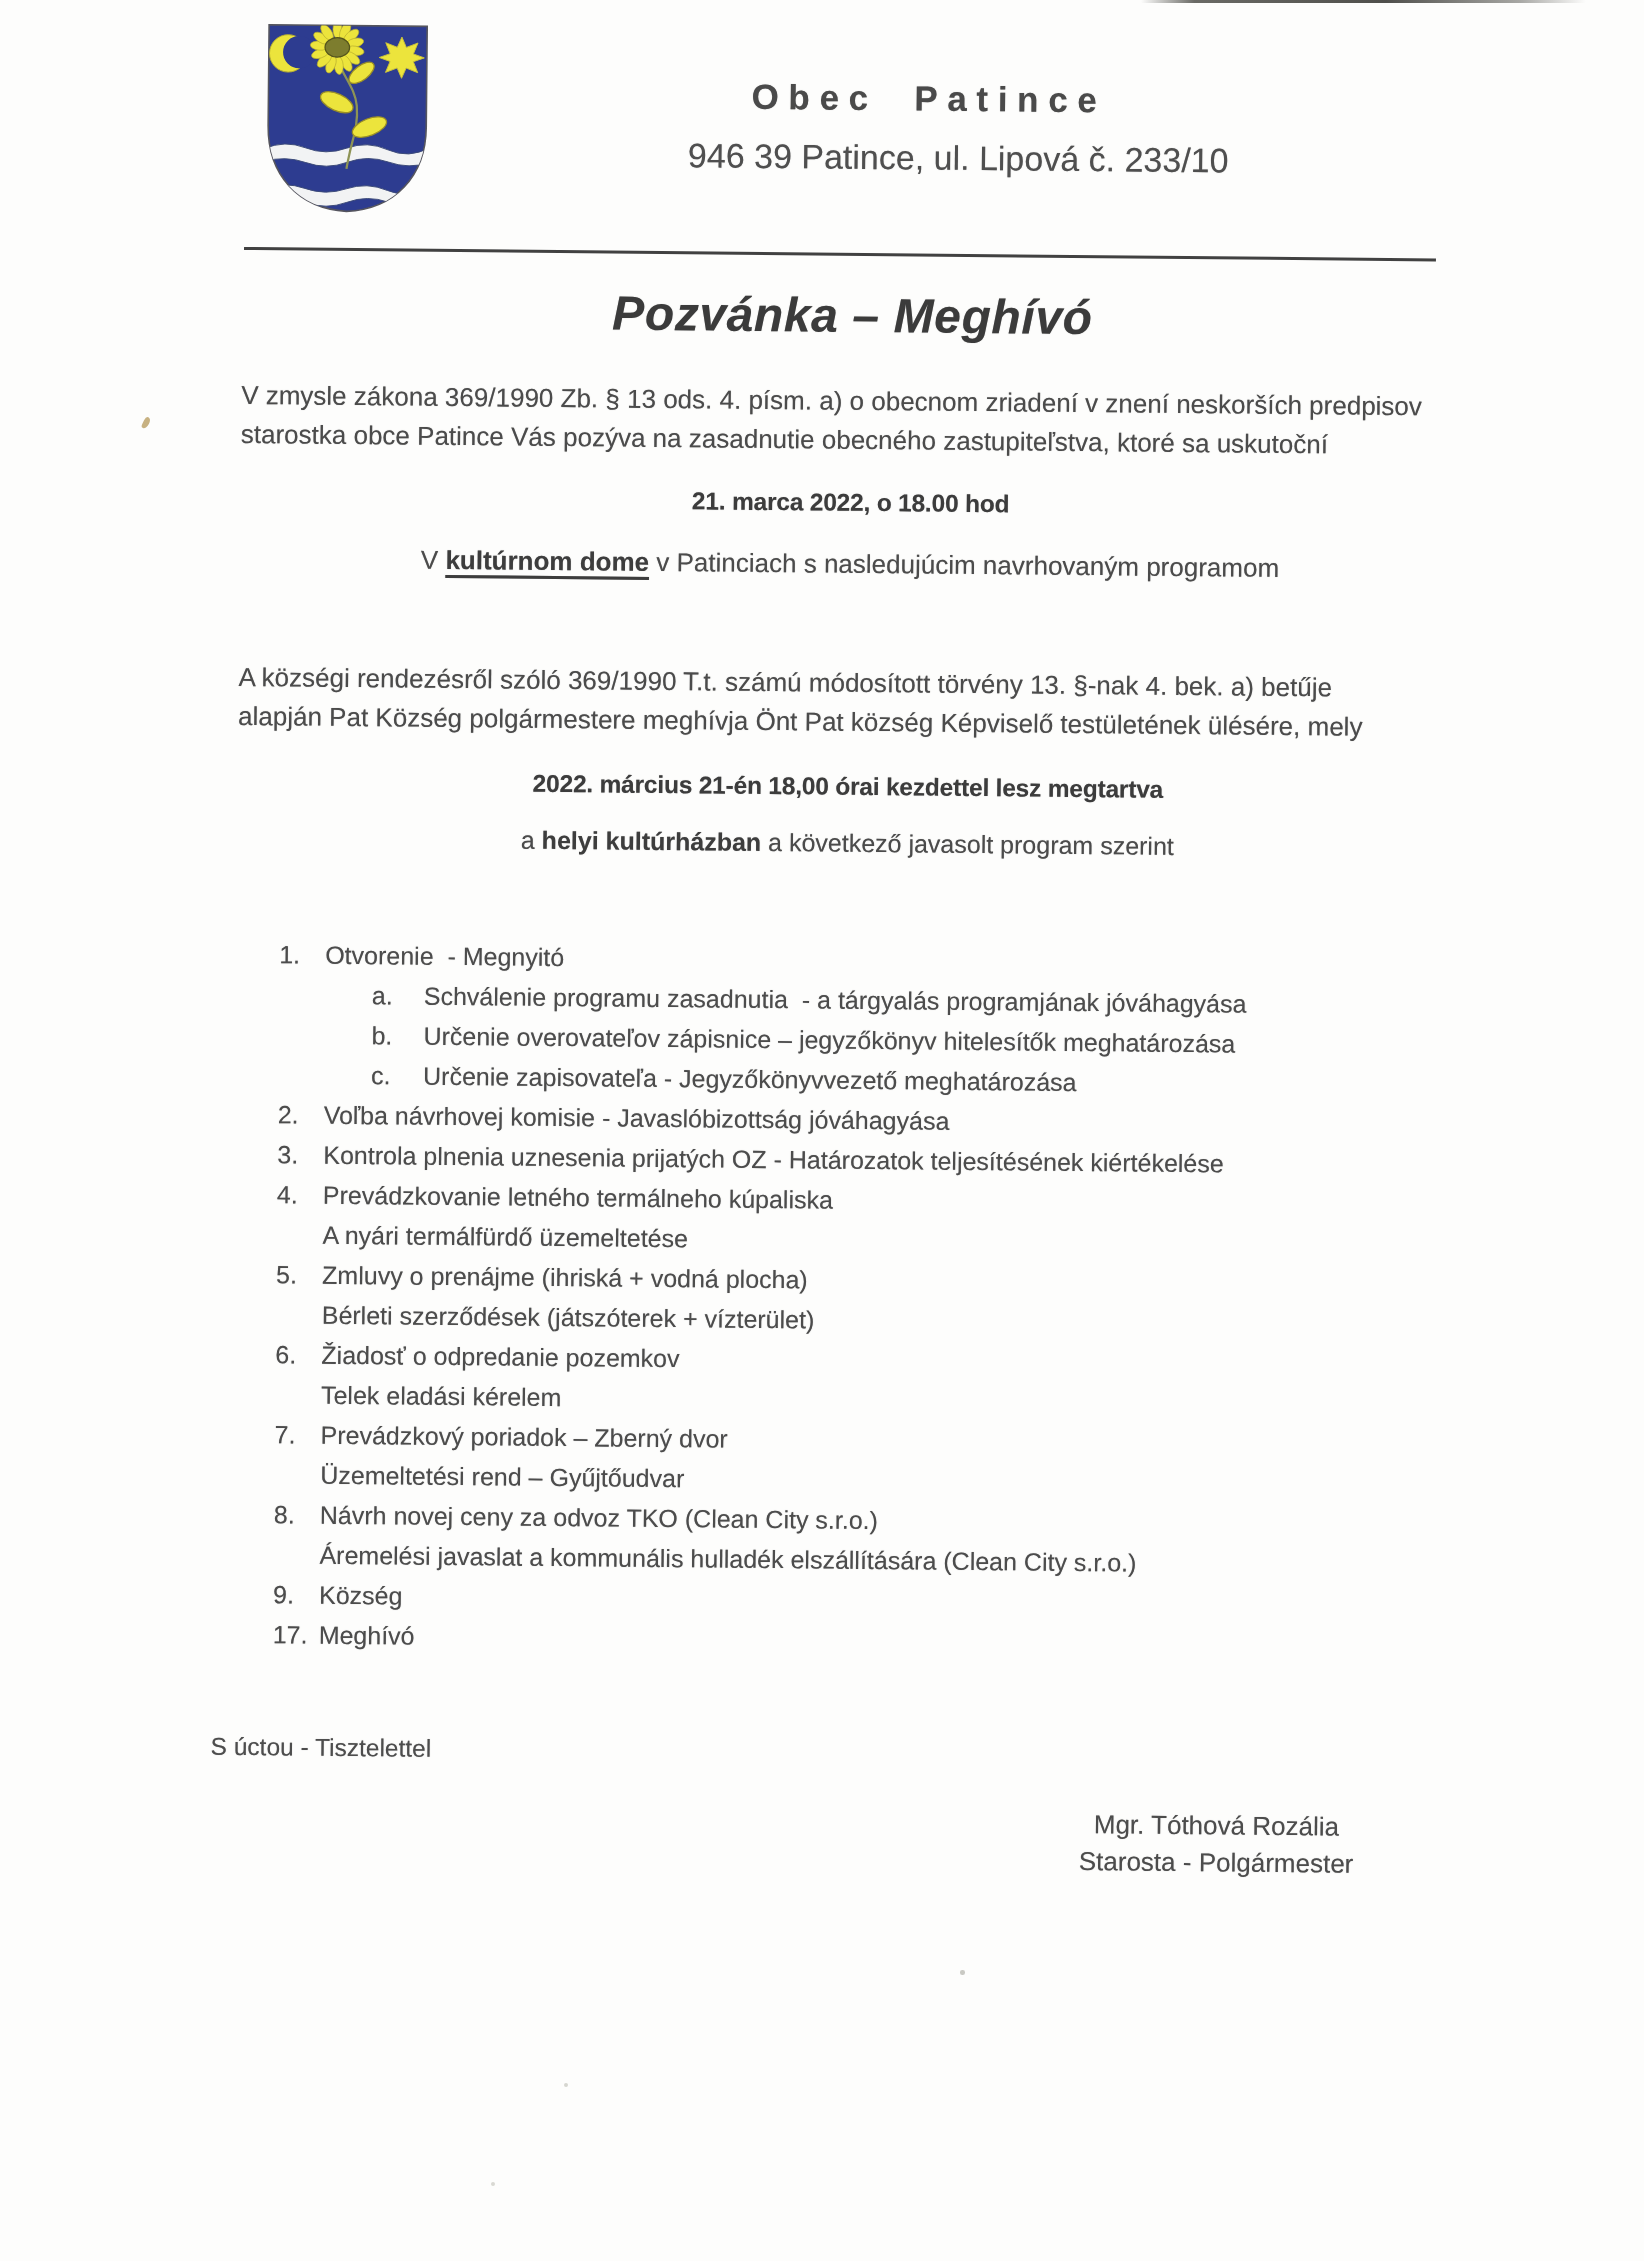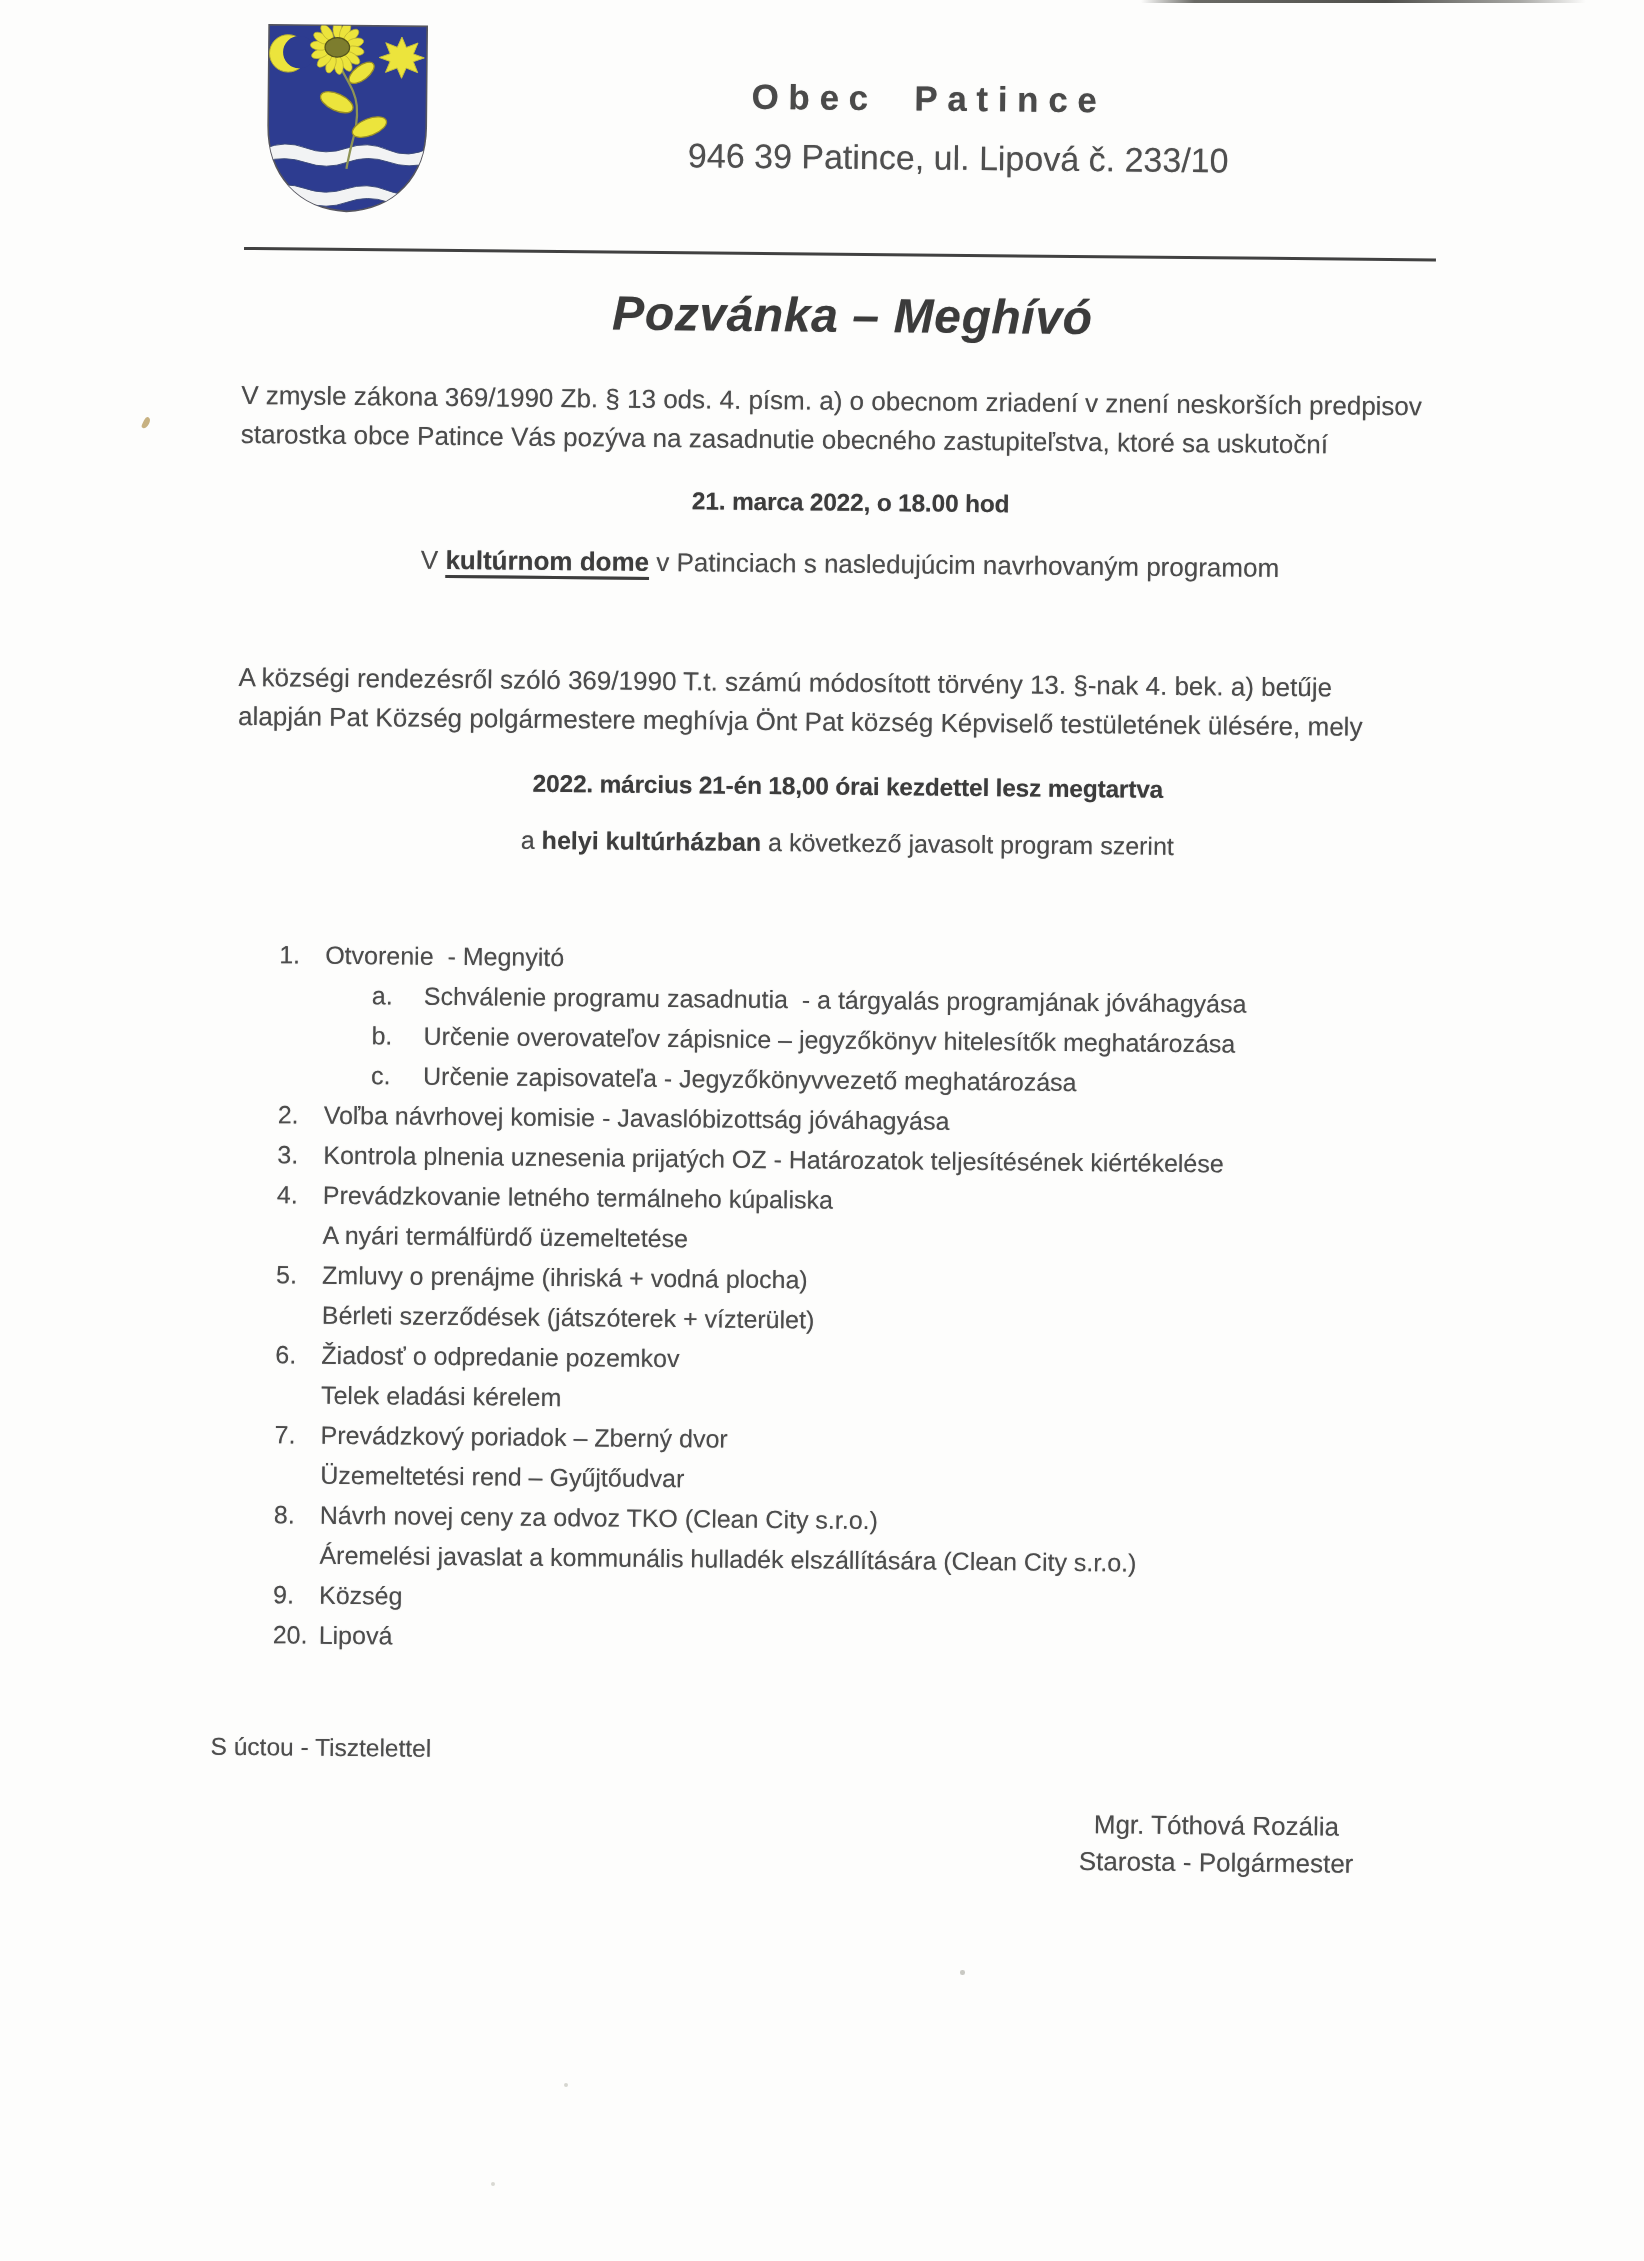--- a/index.html
+++ b/index.html
@@ -211,22 +211,22 @@
             <span class="atext">Návrh novej ceny za odvoz TKO (Clean City s.r.o.)</span>
           </div>
           <div class="arow cont">
             <span class="atext">Áremelési javaslat a kommunális hulladék elszállítására (Clean City s.r.o.)</span>
           </div>
           <div class="arow num">
             <span class="amark">9.</span>
             <span class="atext">Község</span>
           </div>
           <div class="arow num">
-            <span class="amark">20.</span>
-            <span class="atext">Lipová</span>
+            <span class="amark">17.</span>
+            <span class="atext">Meghívó</span>
           </div>
         </div>
 
     </div>
 
     <div class="abs closing">S úctou - Tisztelettel</div>
 
     <div class="abs signature">
       <div>Mgr. Tóthová Rozália</div>
       <div>Starosta - Polgármester</div>

